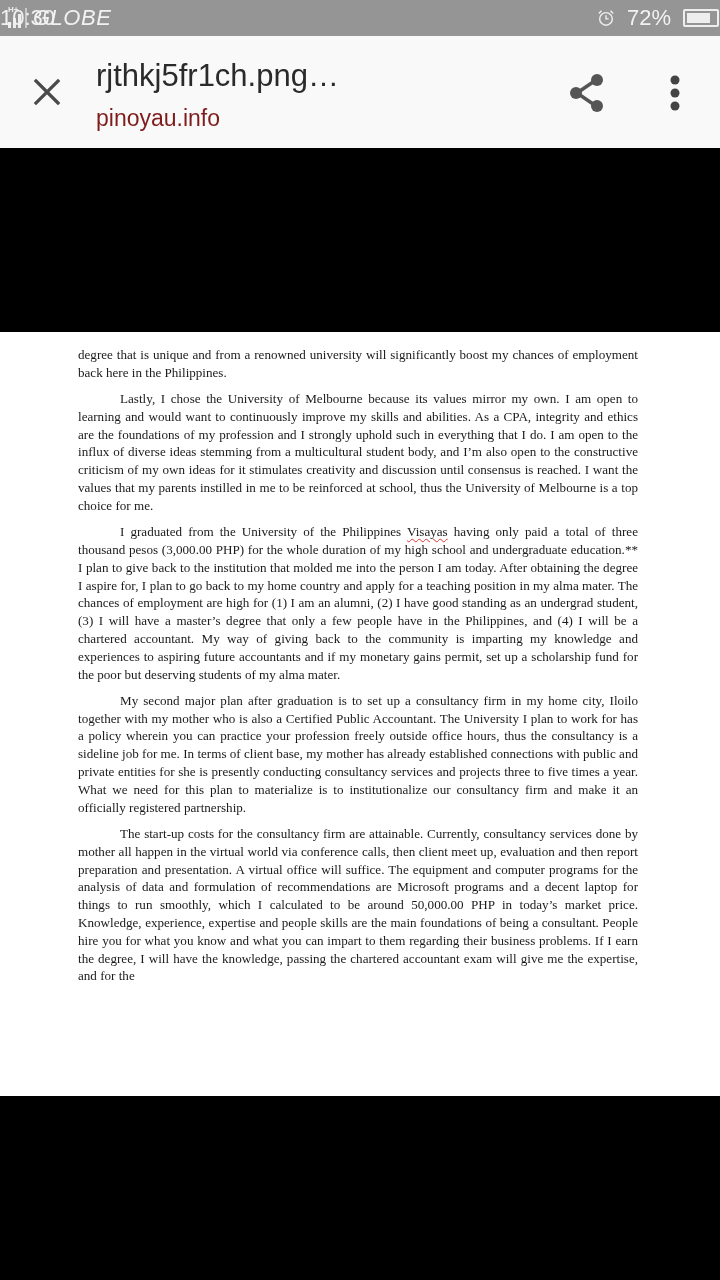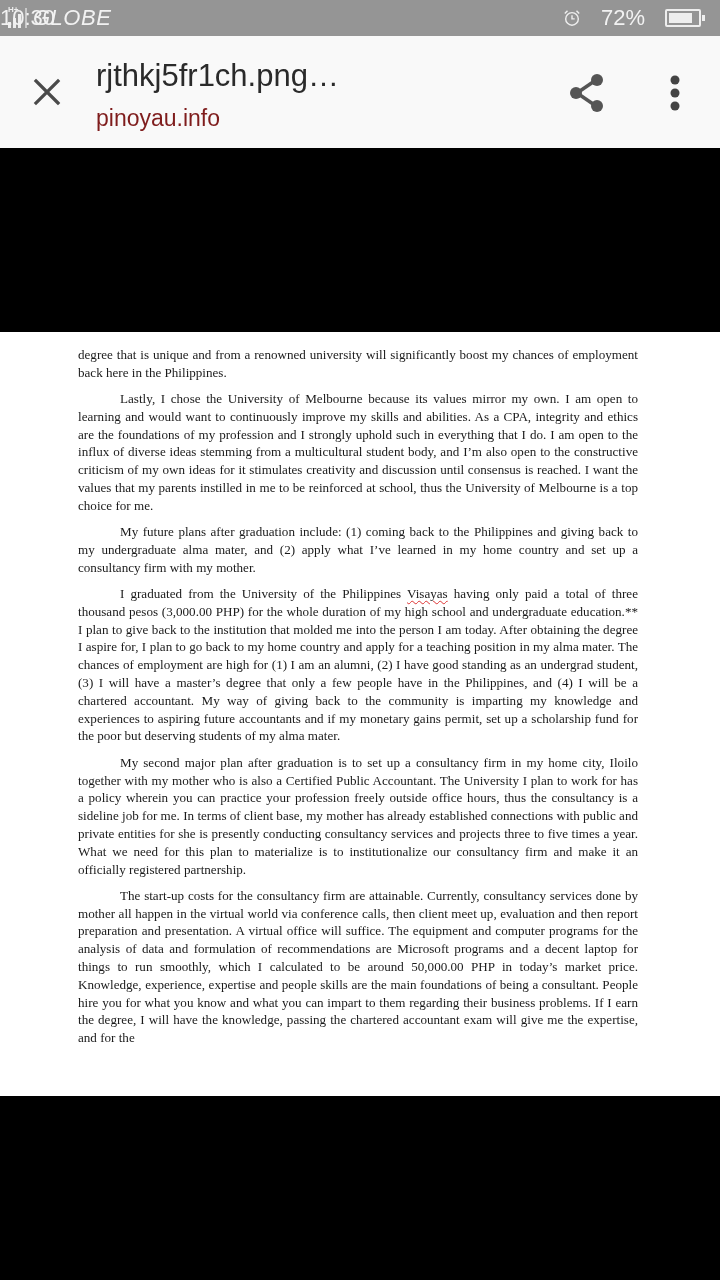--- a/index.html
+++ b/index.html
@@ -13,21 +13,21 @@
     background: #959595; color: #f2f2f2;
     display: flex; align-items: center; font-size: 22px;
   }
   .status-left { display: flex; align-items: center; padding-left: 8px; }
   .signal { display: flex; align-items: flex-end; height: 20px; margin-right: 4px; position: relative; }
   .signal .ht { position: absolute; left: 0; top: -2px; font-size: 8px; line-height: 8px; color: #eee; font-weight: bold; }
   .signal .bar { width: 3px; background: #eee; margin-right: 2px; }
   .signal .sep { width: 2px; height: 20px; background: #c9c9c9; margin-left: 2px; margin-right: 2px; }
   .carrier { letter-spacing: 0.5px; font-style: italic; }
   .status-time { position: absolute; left: 0; right: 0; text-align: left; pointer-events: none; }
-  .status-right { position: absolute; right: 19px; top: 0; height: 36px; display: flex; align-items: center; gap: 20px; }
+  .status-right { position: absolute; right: 1px; top: 0; height: 36px; display: flex; align-items: center; gap: 12px; }
   .alarm { width: 18px; height: 18px; }
   .battery { width: 36px; height: 18px; border: 2px solid #eee; border-radius: 2px; position: relative; box-sizing: border-box; }
   .battery::after { content: ""; position: absolute; right: -6px; top: 4px; width: 3px; height: 6px; background: #eee; }
   .battery .fill { position: absolute; left: 2px; top: 2px; bottom: 2px; width: 72%; background: #eee; }
 
   .toolbar {
     position: absolute; left: 0; top: 36px; width: 720px; height: 140px;
     background: #f9f9f9; display: flex; align-items: center; padding-left: 26px;
   }
   .close-btn { position: absolute; left: 28px; top: 37px; width: 38px; height: 38px; cursor: pointer; }
@@ -95,18 +95,17 @@
     <circle cx="15" cy="8" r="4.5" fill="#444"></circle>
     <circle cx="15" cy="21" r="4.5" fill="#444"></circle>
     <circle cx="15" cy="34" r="4.5" fill="#444"></circle>
   </svg>
 </div>
 
 <div class="viewer">
   <div class="page">
     <p>degree that is unique and from a renowned university will significantly boost my chances of employment back here in the Philippines.</p>
     <p class="indent">Lastly, I chose the University of Melbourne because its values mirror my own. I am open to learning and would want to continuously improve my skills and abilities. As a CPA, integrity and ethics are the foundations of my profession and I strongly uphold such in everything that I do. I am open to the influx of diverse ideas stemming from a multicultural student body, and I’m also open to the constructive criticism of my own ideas for it stimulates creativity and discussion until consensus is reached. I want the values that my parents instilled in me to be reinforced at school, thus the University of Melbourne is a top choice for me.</p>
-    <p class="indent">My future plans after graduation include: (1) coming back to the Philippines and giving back to my undergraduate alma mater, and (2) apply what I’ve learned in my home country and set up a consultancy firm with my mother.</p>
     <p class="indent"><span>I graduated from the University of the Philippines </span><span class="sq">Visayas</span><span> having only paid a total of three thousand pesos (3,000.00 PHP) for the whole duration of my high school and undergraduate education.** I plan to give back to the institution that molded me into the person I am today. After obtaining the degree I aspire for, I plan to go back to my home country and apply for a teaching position in my alma mater. The chances of employment are high for (1) I am an alumni, (2) I have good standing as an undergrad student, (3) I will have a master’s degree that only a few people have in the Philippines, and (4) I will be a chartered accountant. My way of giving back to the community is imparting my knowledge and experiences to aspiring future accountants and if my monetary gains permit, set up a scholarship fund for the poor but deserving students of my alma mater.</span></p>
     <p class="indent">My second major plan after graduation is to set up a consultancy firm in my home city, Iloilo together with my mother who is also a Certified Public Accountant. The University I plan to work for has a policy wherein you can practice your profession freely outside office hours, thus the consultancy is a sideline job for me. In terms of client base, my mother has already established connections with public and private entities for she is presently conducting consultancy services and projects three to five times a year. What we need for this plan to materialize is to institutionalize our consultancy firm and make it an officially registered partnership.</p>
     <p class="indent">The start-up costs for the consultancy firm are attainable. Currently, consultancy services done by mother all happen in the virtual world via conference calls, then client meet up, evaluation and then report preparation and presentation. A virtual office will suffice. The equipment and computer programs for the analysis of data and formulation of recommendations are Microsoft programs and a decent laptop for things to run smoothly, which I calculated to be around 50,000.00 PHP in today’s market price. Knowledge, experience, expertise and people skills are the main foundations of being a consultant. People hire you for what you know and what you can impart to them regarding their business problems. If I earn the degree, I will have the knowledge, passing the chartered accountant exam will give me the expertise, and for the</p>
   </div>
 </div>
 
 </body></html>

